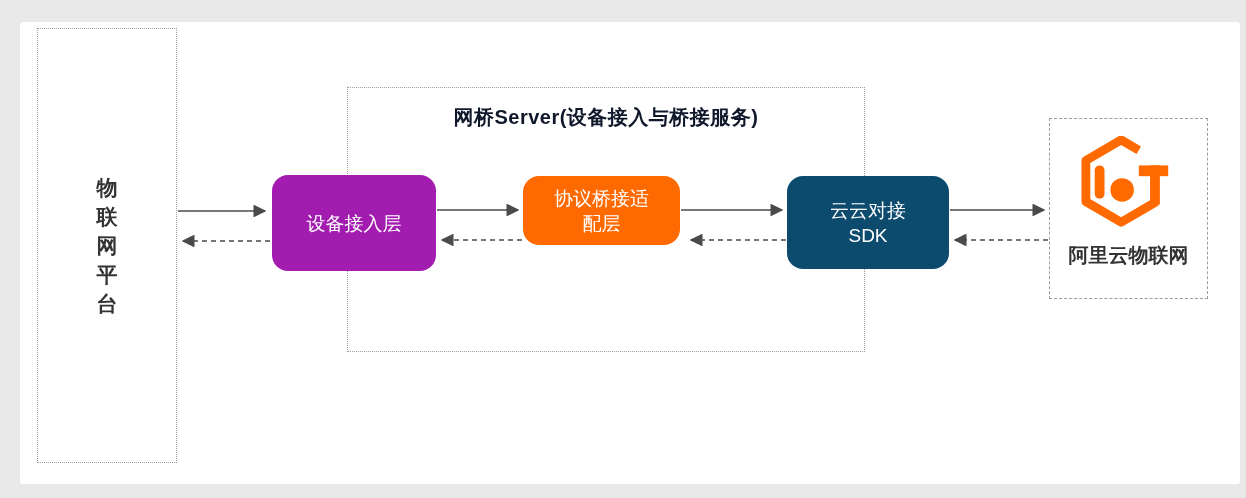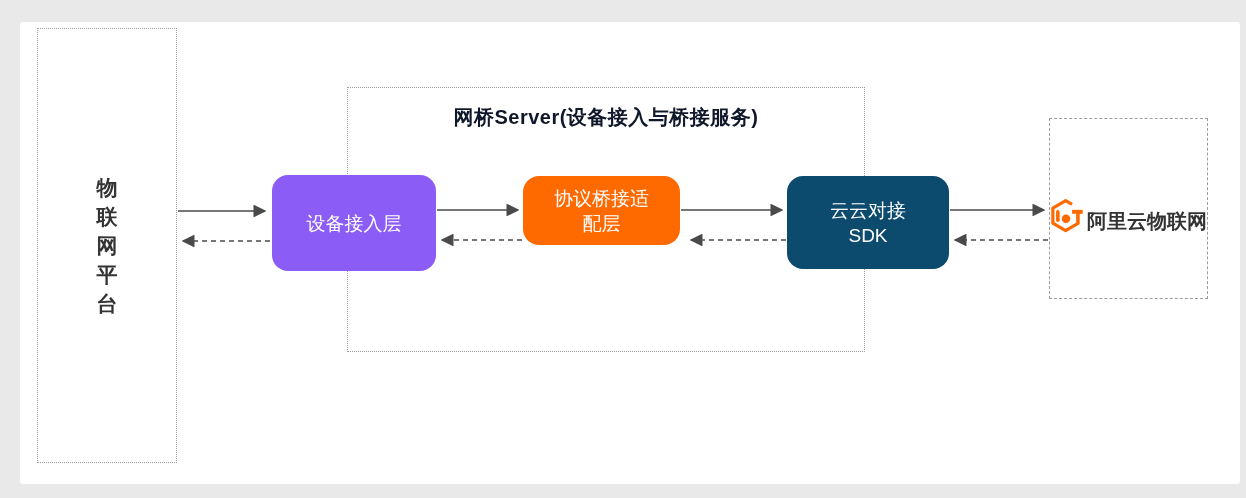--- a/index.html
+++ b/index.html
@@ -41,41 +41,41 @@
   }
   .bridge-title {
     position: absolute; left: 0; right: 0; top: 16px;
     text-align: center;
     font-size: 20px; font-weight: 600; color: #0f172a;
     letter-spacing: 0.5px;
   }
   .aliyun-box {
     left: 1049px; top: 118px; width: 159px; height: 181px;
     border: 1px dashed #9c9c9c;
-    display: flex; align-items: center;
+    display: flex; flex-direction: column; align-items: center;
     padding-top: 17px;
   }
   .aliyun-label {
     margin-top: 9px;
     text-align: center;
     font-size: 20px; font-weight: 700; color: #333333;
     line-height: 25px;
   }
   .aliyun-label div { white-space: nowrap; }
   
   .node {
     position: absolute; z-index: 3;
     border-radius: 16px;
     display: flex; flex-direction: column;
     align-items: center; justify-content: center;
     color: #ffffff;
     font-size: 19px; font-weight: 500;
     line-height: 25px; text-align: center;
   }
-  .node-device   { left: 272px; top: 175px; width: 164px; height: 96px; background: #8b5cf6; }
+  .node-device   { left: 272px; top: 175px; width: 164px; height: 96px; background: #a21caf; }
   .node-protocol { left: 523px; top: 176px; width: 157px; height: 69px; background: #FF6A00; }
   .node-sdk      { left: 787px; top: 176px; width: 162px; height: 93px; background: #0c4a6e; }
   
   .arrows {
     position: absolute; left: 0; top: 0;
     width: 1246px; height: 498px;
     z-index: 2; pointer-events: none;
   }
   .logo-icon { display: block; }
 </style>

